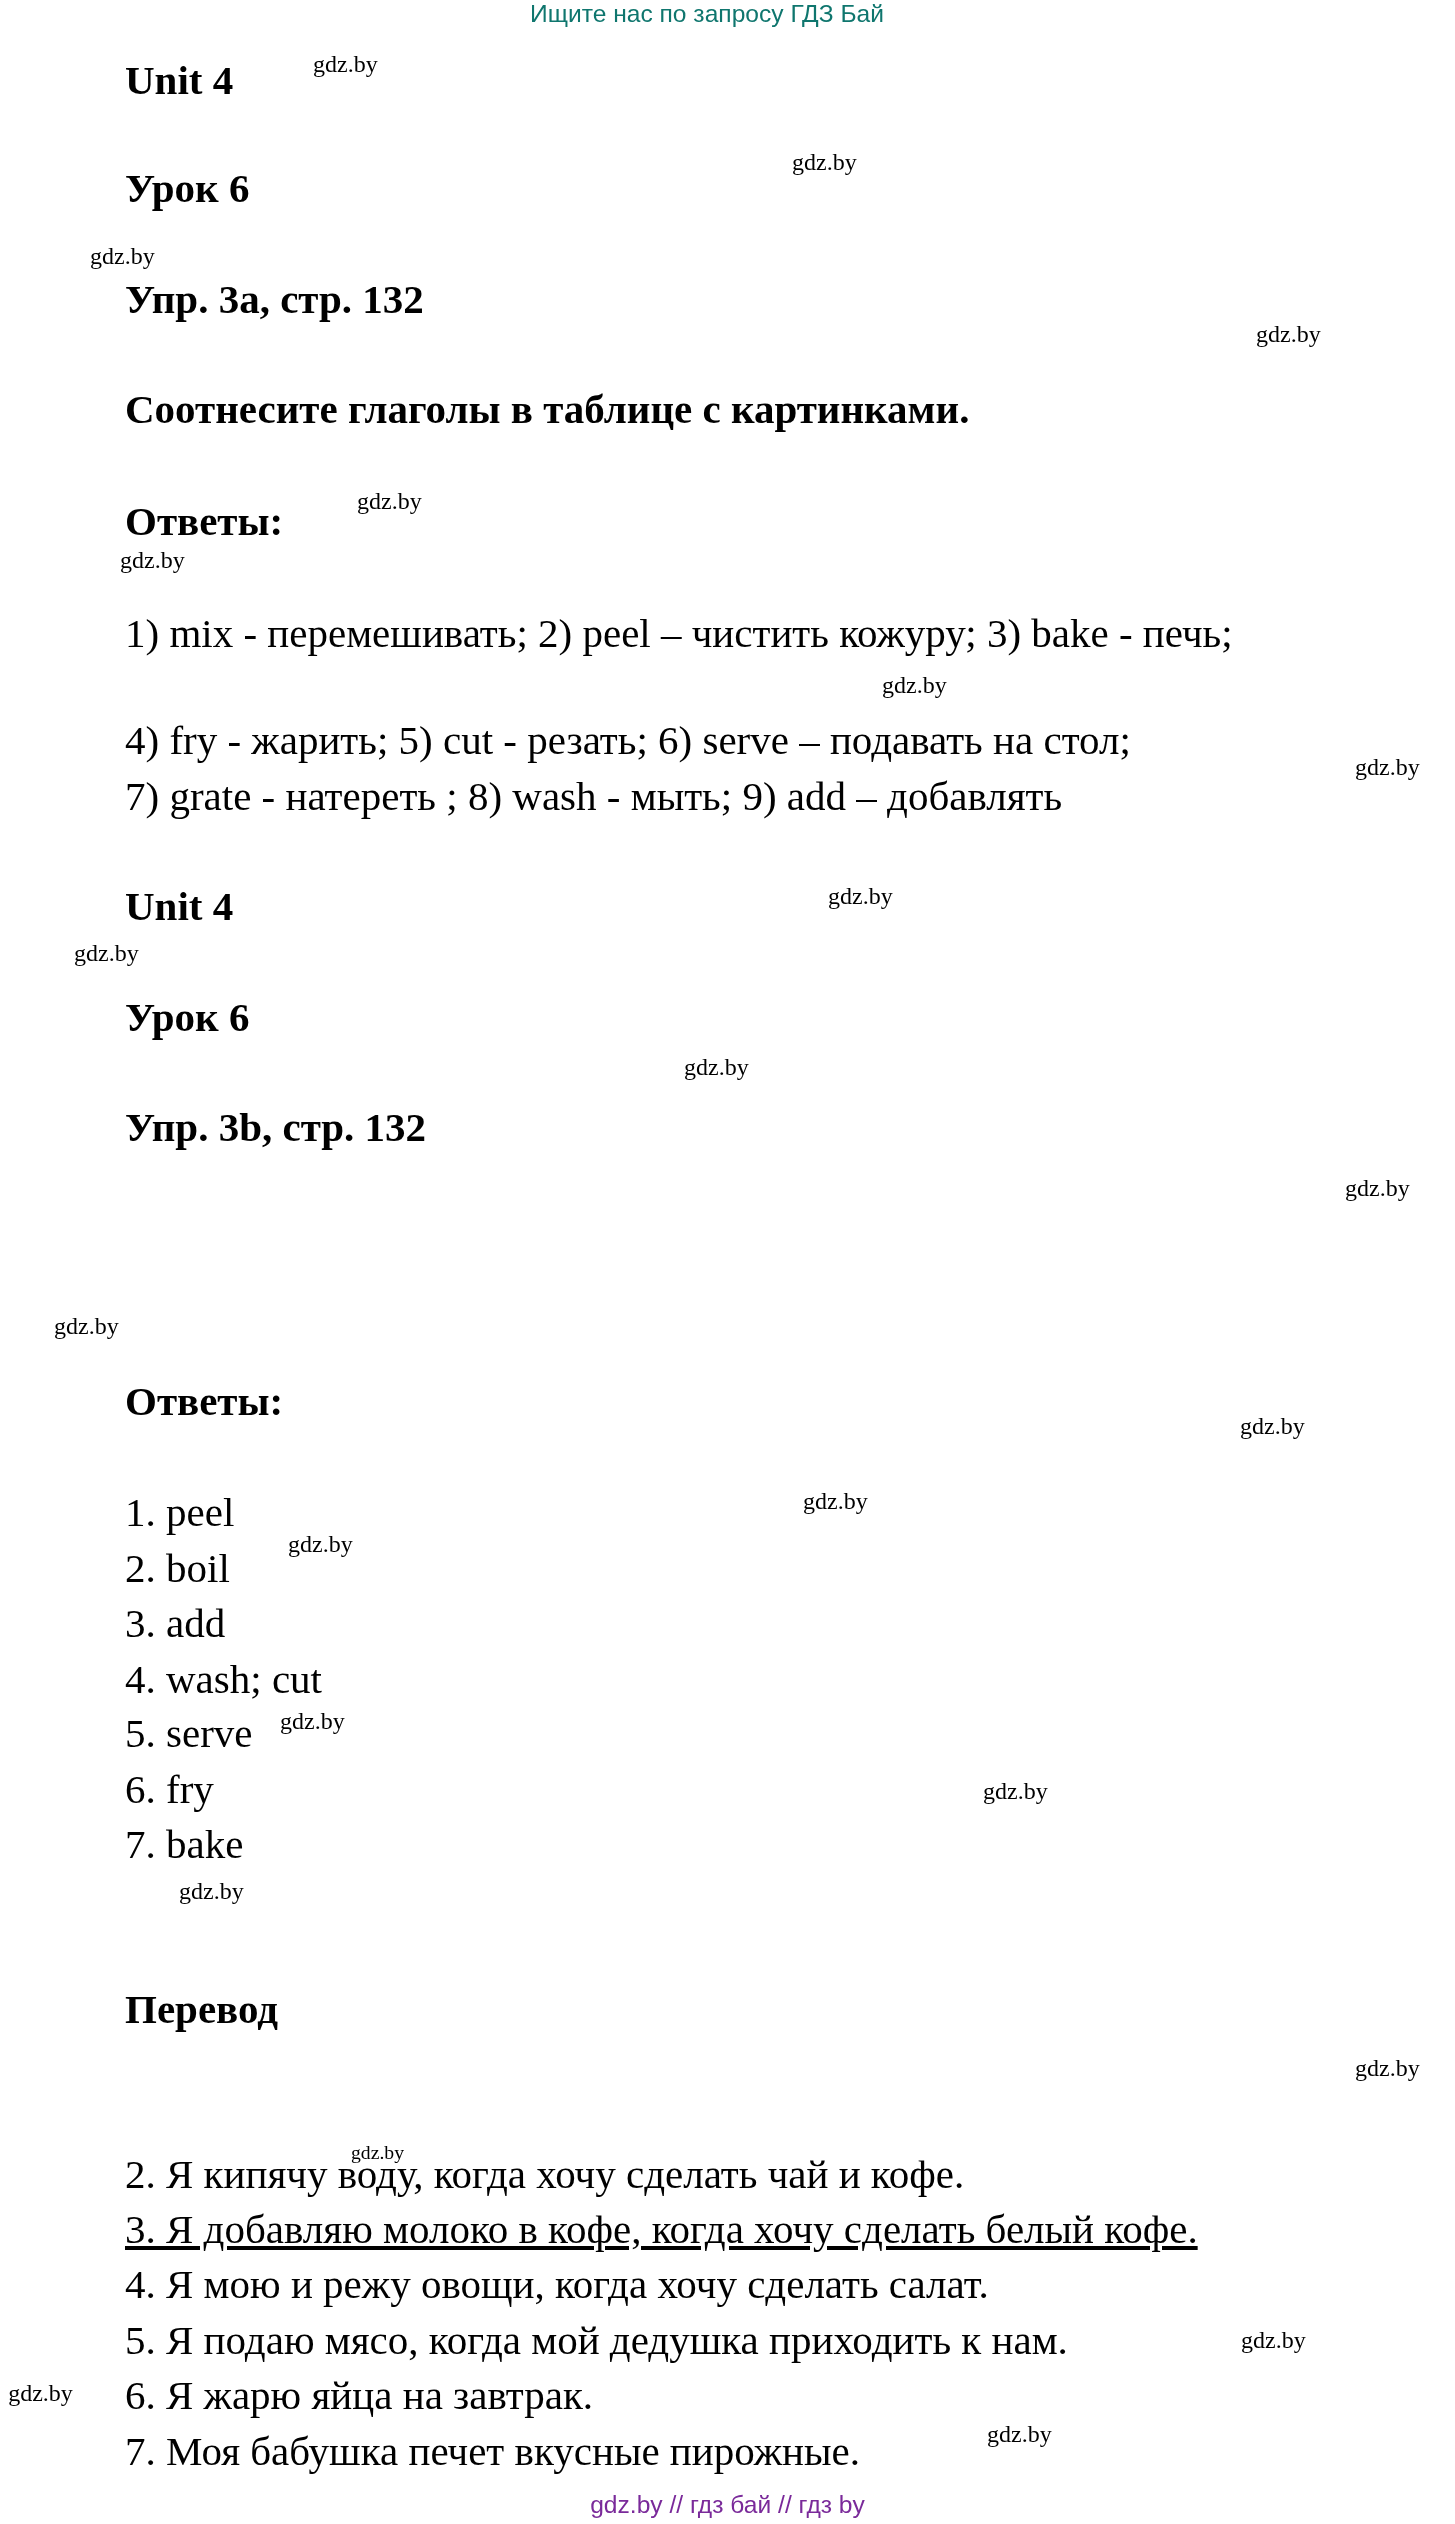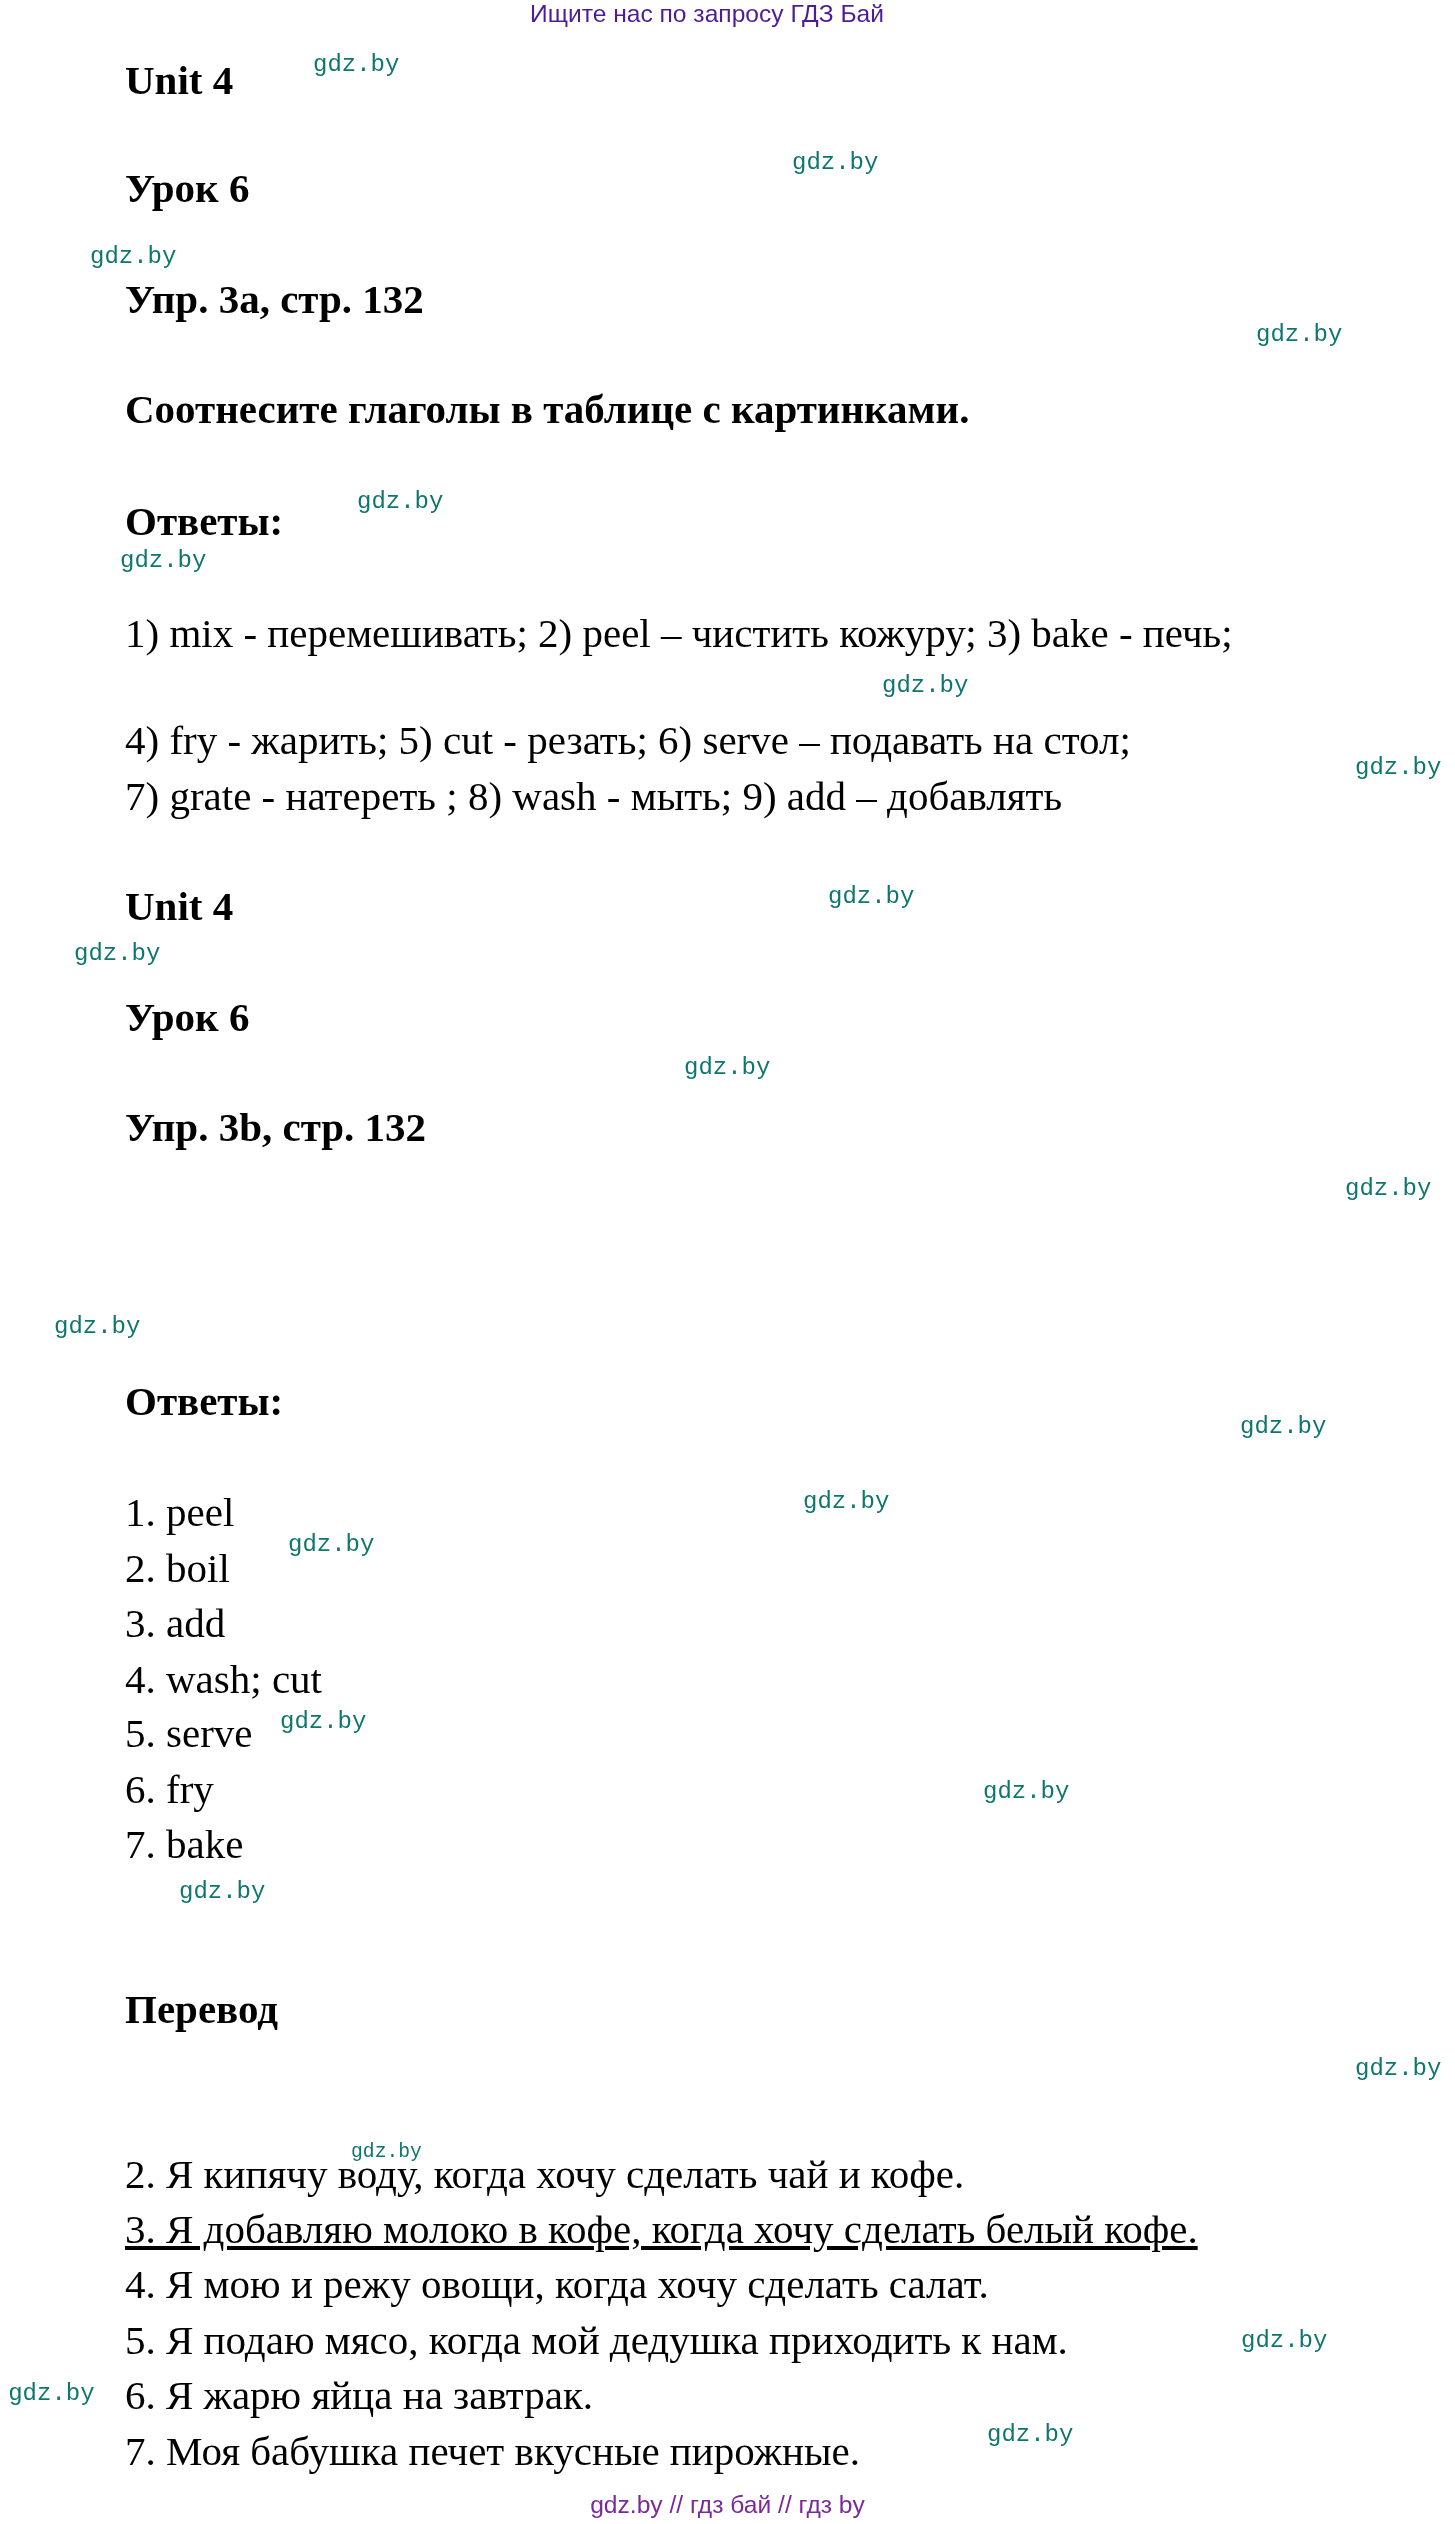--- a/index.html
+++ b/index.html
@@ -1,23 +1,23 @@
 <!DOCTYPE html>
 <html style="font-size:13px"><head>
 <meta charset="utf-8">
 <style>
   html,body{margin:0;padding:0;background:#fff;}
   #page{position:relative;width:1455px;height:2525px;background:#fff;overflow:hidden;
         font-family:"Liberation Serif","DejaVu Serif",serif;color:#000;}
   .abs{position:absolute;white-space:nowrap;}
-  .banner{font-family:"Liberation Sans","DejaVu Sans",sans-serif;color:#4c1d95;font-size:24.6px;left:0;width:1414px;text-align:center;top:0;}
+  .banner{font-family:"Liberation Sans","DejaVu Sans",sans-serif;color:#0f766e;font-size:24.6px;left:0;width:1414px;text-align:center;top:0;}
   .footer{font-family:"Liberation Sans","DejaVu Sans",sans-serif;color:#7a2a9a;font-size:24.6px;left:0;width:1455px;text-align:center;top:2491px;}
   .h{font-weight:bold;font-size:41px;}
   .t{font-size:41px;}
-  .wm{font-family:Liberation Mono, monospace;font-size:24px;color:#0f766e;}
+  .wm{font-family:Liberation Serif, serif;font-size:24px;color:#000000;}
   .wm.small{font-size:19.7px;}
   .para{position:absolute;left:28px;width:1385px;font-size:41px;line-height:56px;text-align:justify;white-space:normal;}
   .para .ind{display:inline-block;width:97px;}
 </style>
 </head>
 <body>
 
 <div id="page">
 
   <div class="abs banner">Ищите нас по запросу ГДЗ Бай</div>

